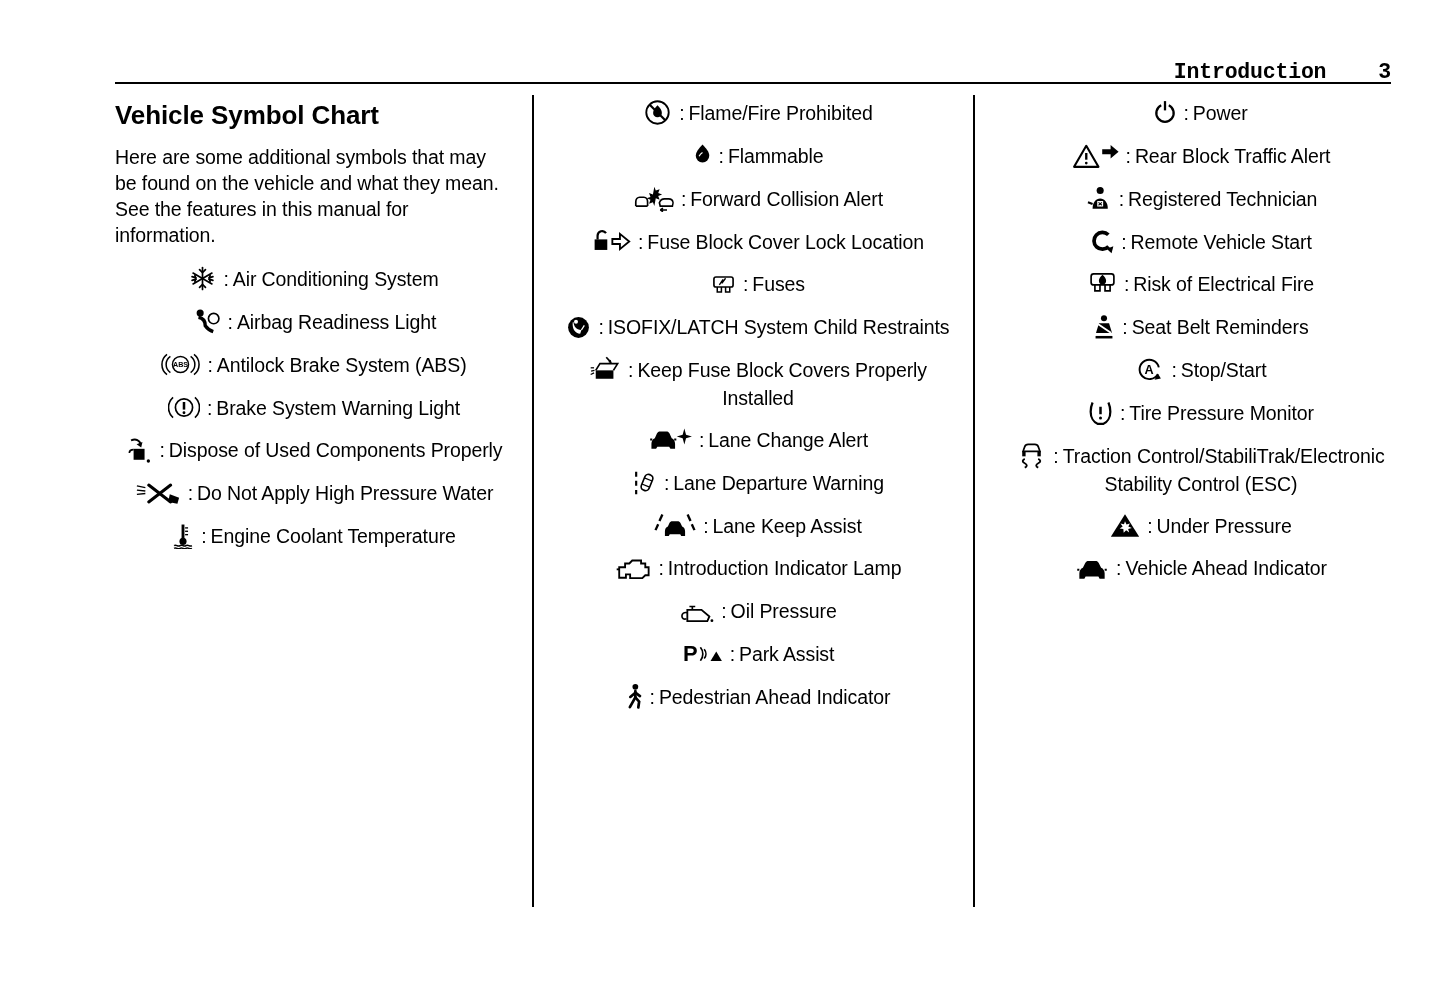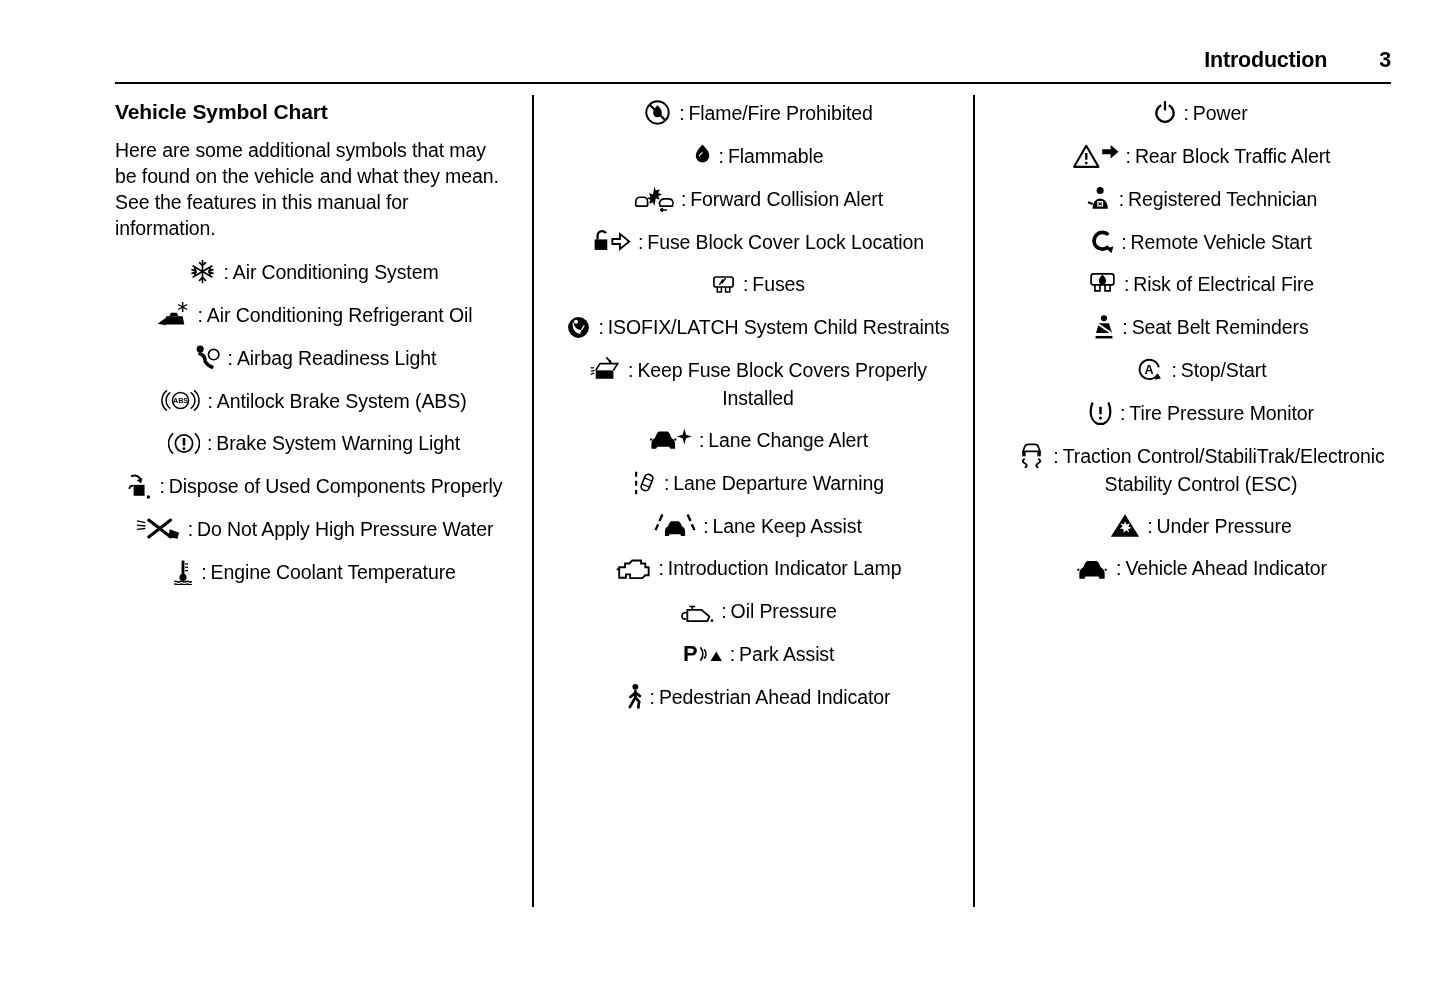--- a/index.html
+++ b/index.html
@@ -2,35 +2,35 @@
 <html><head>
 <meta charset="utf-8">
 <title>Introduction — Vehicle Symbol Chart</title>
 <style>
   html,body{margin:0;padding:0;background:#fff;}
   .page{
     position:relative;width:1445px;height:988px;background:#ffffff;color:#000;
     font-family:"Liberation Sans",sans-serif;overflow:hidden;
   }
   .header{
-    position:absolute;top:48px;right:54px;display:flex;gap:52px;align-items:baseline;
-    font-weight:bold;font-size:21.5px;letter-spacing:-0.2px;
+    position:absolute;top:60px;right:54px;display:flex;gap:52px;align-items:baseline;
+    font-weight:bold;font-size:21.5px;letter-spacing:-0.2px;font-family:Liberation Mono, monospace;
   }
   .rule{
     position:absolute;left:115px;width:1276px;top:82px;height:0;
     border-top:2.5px solid #000;
   }
   .vdiv{position:absolute;top:95px;height:812px;width:1.6px;background:#000;}
   .vdiv.d1{left:532px;}
   .vdiv.d2{left:973px;}
   .col{position:absolute;top:100px;font-size:19.5px;letter-spacing:-0.1px;}
   .col-left{left:115px;width:398px;}
   .col-mid{left:556px;width:404px;}
   .col-right{left:995px;width:412px;}
-  .col-heading{font-weight:bold;font-size:21px;margin:0 0 13px 0;}
+  .col-heading{font-weight:bold;font-size:26px;margin:0 0 13px 0;}
   .intro{margin:0 6px 18px 0;line-height:26px;}
   .item{margin:0 0 14.5px 0;line-height:27px;text-align:center;}
   .sym{vertical-align:middle;position:relative;top:-2px;margin-right:7px;}
   .colon{margin-right:4px;}
   svg text{fill:#000;}
 </style>
 </head>
 <body>
 
 <svg width="0" height="0" style="position:absolute" aria-hidden="true">
@@ -289,23 +289,20 @@
   <div class="vdiv d1"></div>
   <div class="vdiv d2"></div>
 
   <div class="col col-left">
     <p class="col-heading">Vehicle Symbol Chart</p>
     <p class="intro">Here are some additional symbols that may be found on the vehicle and what they mean. See the features in this manual for information.</p>
 
     <p class="item"><svg class="sym" width="27" height="27" viewBox="0 0 32 32">
           <use href="#i-snowflake"></use>
         </svg><span class="colon">:</span><span>Air Conditioning System</span></p>
-    <p class="item"><svg class="sym" width="35" height="27" viewBox="0 0 42 32">
-          <use href="#i-refrigerant"></use>
-        </svg><span class="colon">:</span><span>Air Conditioning Refrigerant Oil</span></p>
     <p class="item"><svg class="sym" width="29" height="27" viewBox="0 0 34 32">
           <use href="#i-airbag"></use>
         </svg><span class="colon">:</span><span>Airbag Readiness Light</span></p>
     <p class="item"><svg class="sym" width="39" height="27" viewBox="0 0 46 32">
           <use href="#i-abs"></use>
         </svg><span class="colon">:</span><span>Antilock Brake System (ABS)</span></p>
     <p class="item"><svg class="sym" width="32" height="27" viewBox="0 0 38 32">
           <use href="#i-brake-warn"></use>
         </svg><span class="colon">:</span><span>Brake System Warning Light</span></p>
     <p class="item"><svg class="sym" width="27" height="27" viewBox="0 0 32 32">

